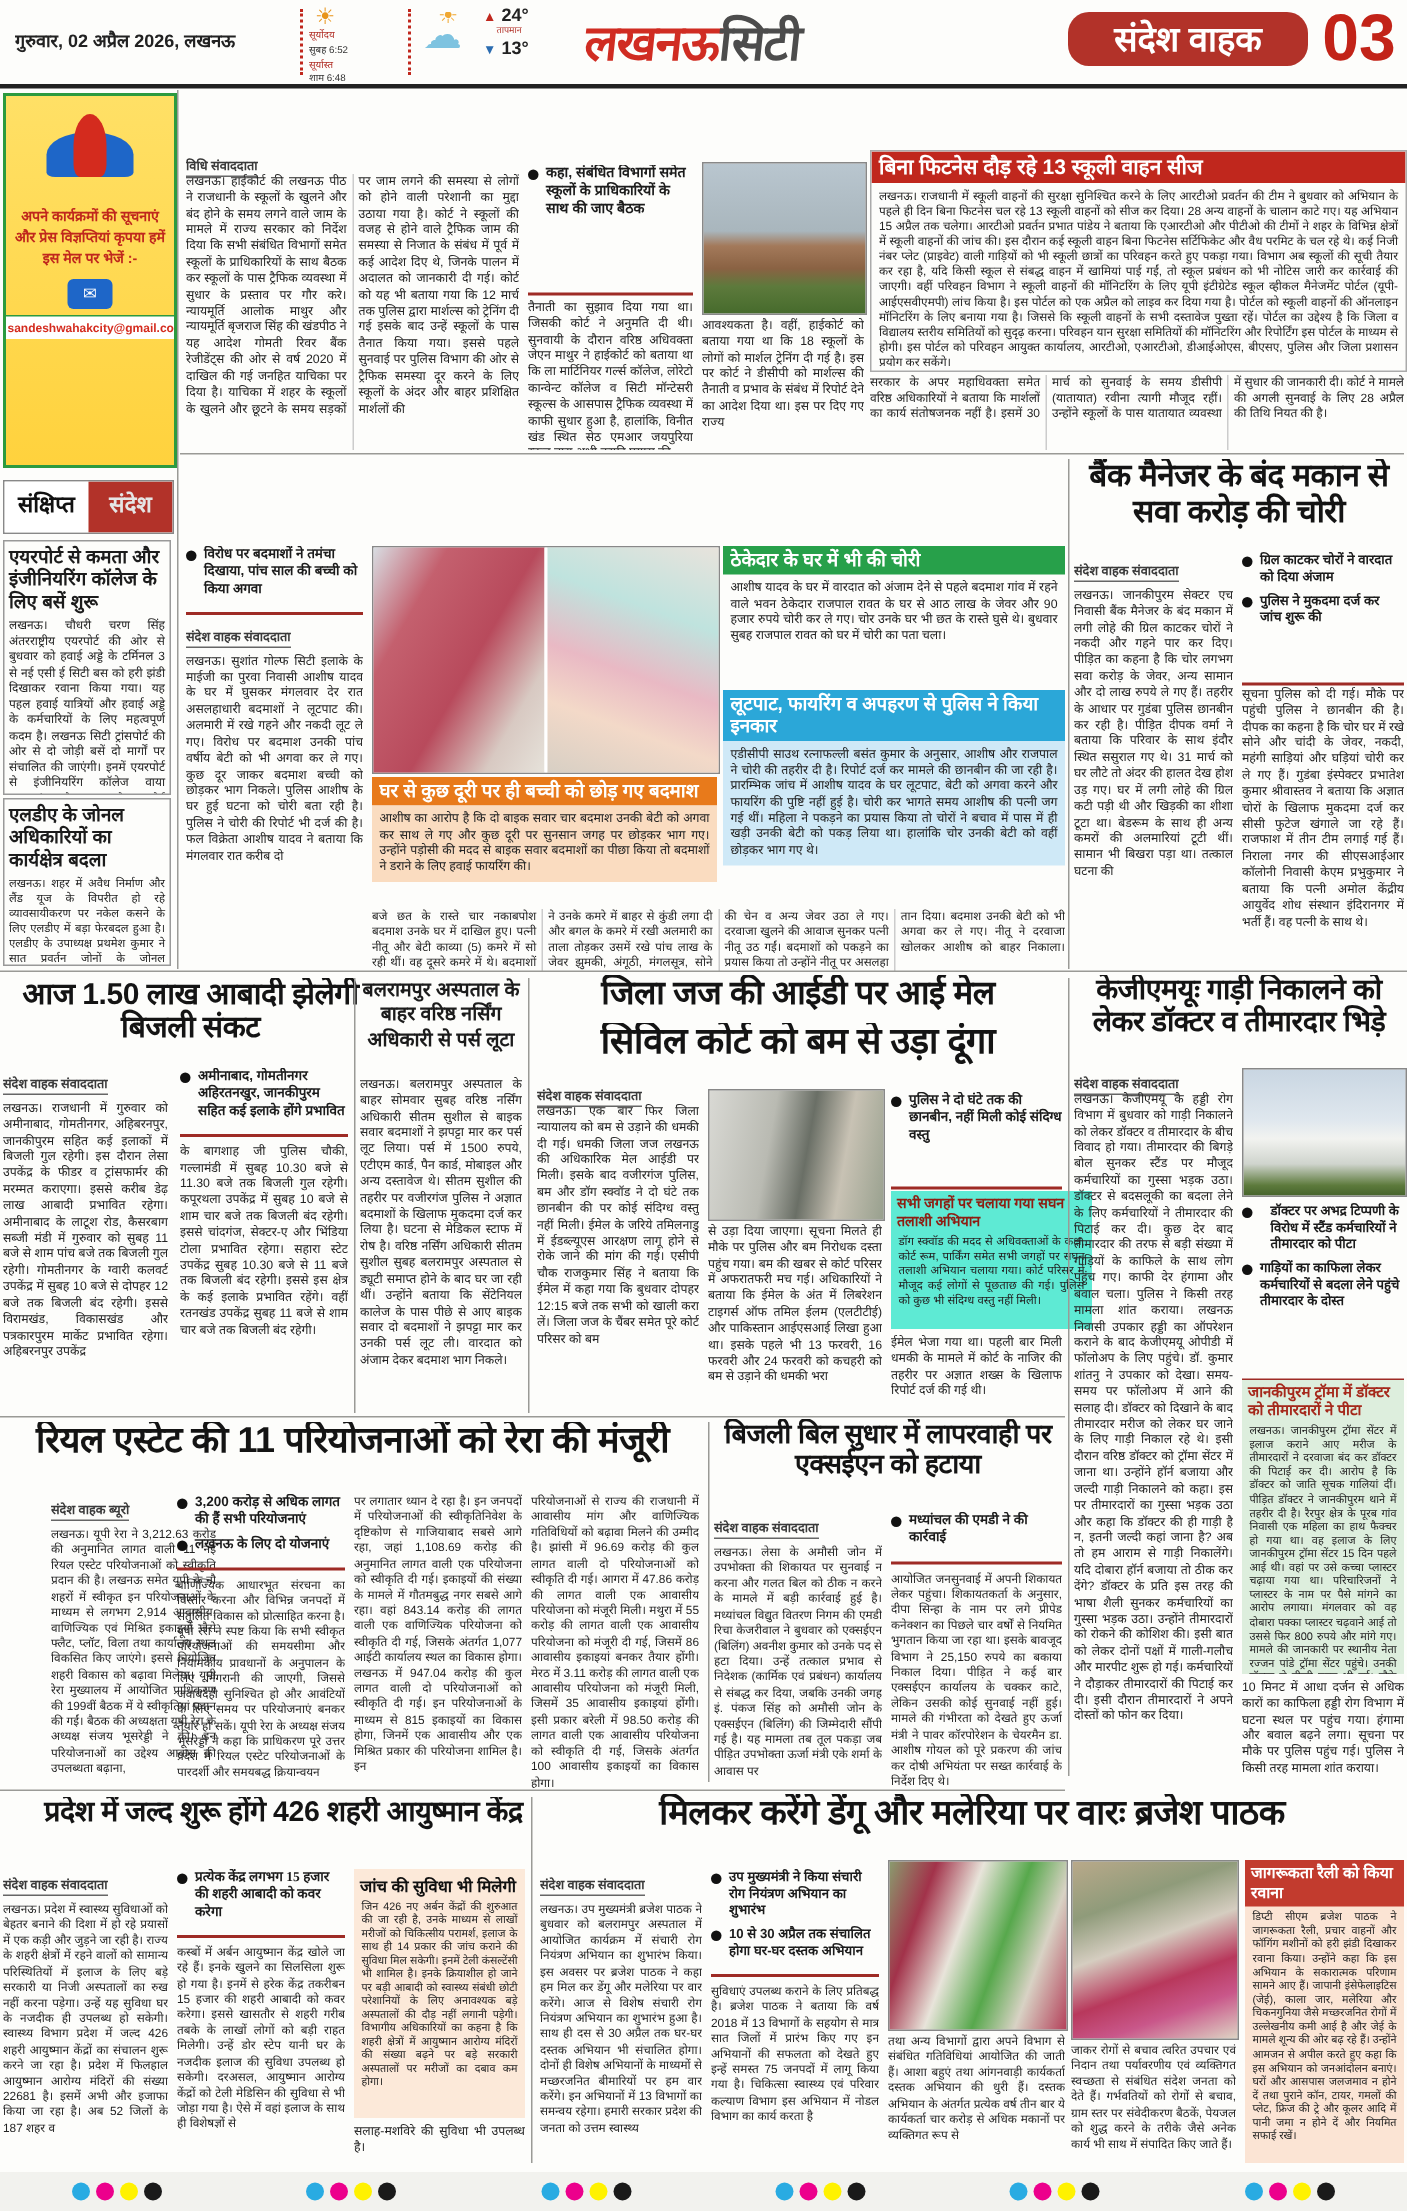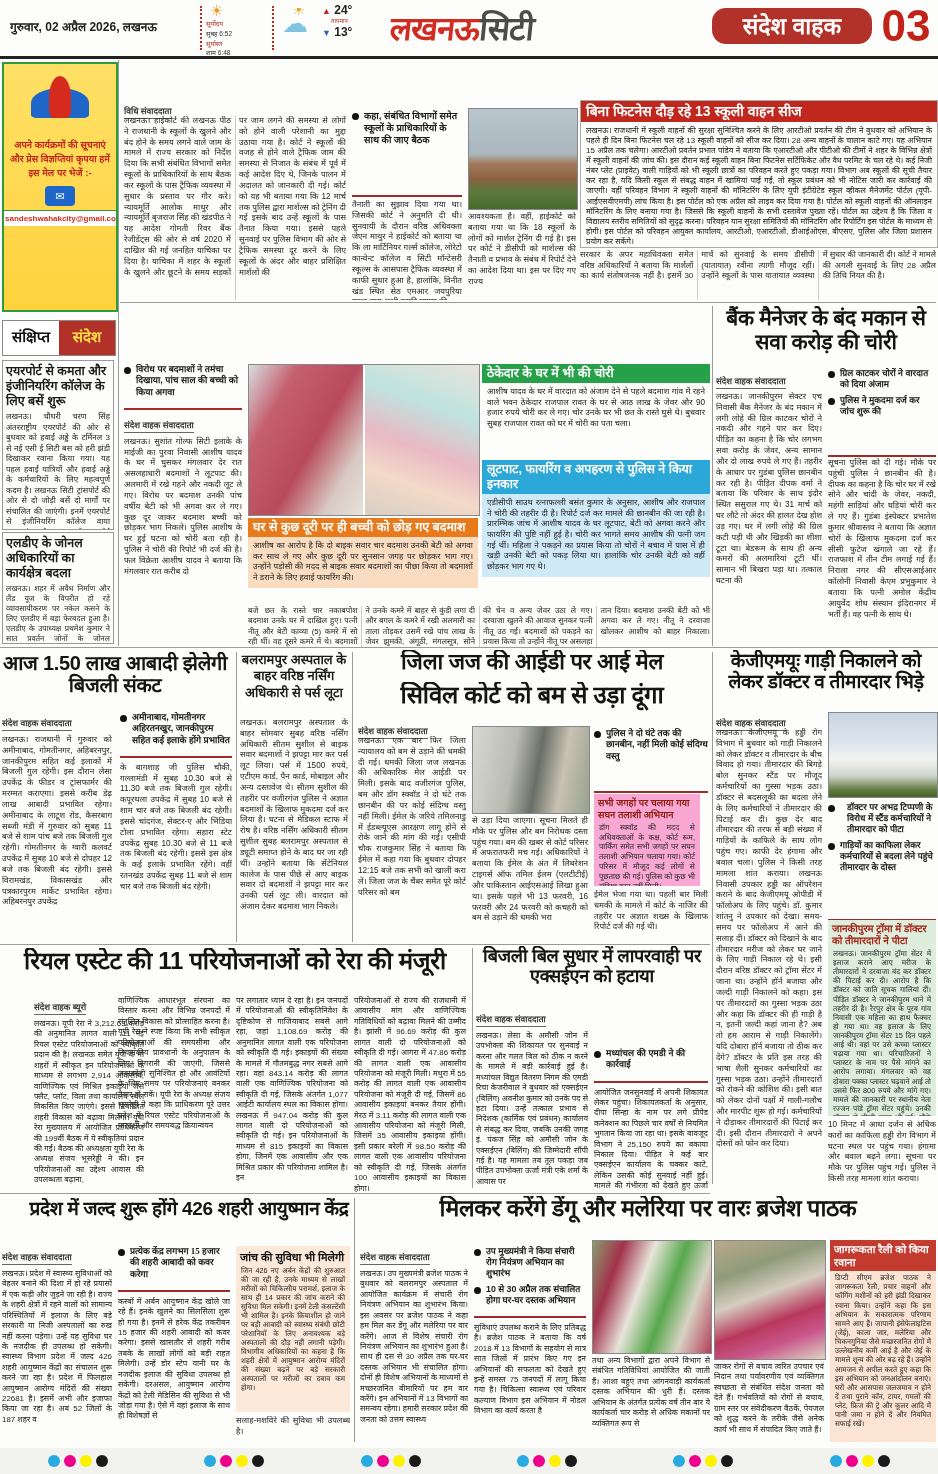--- a/index.html
+++ b/index.html
@@ -59,21 +59,21 @@
       <div style="position:absolute;left:6px;top:18px;width:58px;height:30px;background:radial-gradient(ellipse at center,#1e66c8 0%,#1e66c8 100%);border-radius:50% 50% 10% 10%;"></div>
       <div style="position:absolute;left:24px;top:6px;width:22px;height:42px;background:#d42b1e;border-radius:50% 50% 20% 20%;"></div>
     </div>
     <div style="font-size:9.5px;font-weight:bold;color:#c0271d;padding:2px 6px;line-height:1.45;">अपने कार्यक्रमों की सूचनाएं और प्रेस विज्ञप्तियां कृपया हमें इस मेल पर भेजें :-</div>
     <div style="margin:5px auto 4px;width:30px;height:20px;background:#1e66c8;border-radius:4px;color:#fff;font-size:11px;line-height:20px;">✉</div>
     <div style="background:#fff;color:#d42b1e;font-size:8px;font-weight:bold;padding:3px 1px;border-top:1px solid #2c9a3f;">sandeshwahakcity@gmail.com</div>
   </div>
 
   <div class="abs" style="left:2px;top:320px;width:112px;height:34px;border:1px solid #888;display:flex;">
     <div style="flex:1;font-size:15px;font-weight:bold;color:#111;text-align:center;line-height:32px;background:#fff;">संक्षिप्त</div>
-    <div style="flex:1;font-size:15px;font-weight:bold;color:#fde047;text-align:center;line-height:32px;background:#b23229;">संदेश</div>
+    <div style="flex:1;font-size:15px;font-weight:bold;color:#e5e5e5;text-align:center;line-height:32px;background:#b23229;">संदेश</div>
   </div>
 
   <div class="abs" style="left:2px;top:360px;width:112px;height:170px;border:1px solid #999;padding:3px;box-sizing:border-box;">
     <div style="font-size:12.5px;font-weight:bold;line-height:1.2;margin-bottom:3px;">एयरपोर्ट से कमता और इंजीनियरिंग कॉलेज के लिए बसें शुरू</div>
     <div class="body" style="font-size:8px;">लखनऊ। चौधरी चरण सिंह अंतरराष्ट्रीय एयरपोर्ट की ओर से बुधवार को हवाई अड्डे के टर्मिनल 3 से नई एसी ई सिटी बस को हरी झंडी दिखाकर रवाना किया गया। यह पहल हवाई यात्रियों और हवाई अड्डे के कर्मचारियों के लिए महत्वपूर्ण कदम है। लखनऊ सिटी ट्रांसपोर्ट की ओर से दो जोड़ी बसें दो मार्गों पर संचालित की जाएंगी। इनमें एयरपोर्ट से इंजीनियरिंग कॉलेज वाया हजरतगंज और कमता से एयरपोर्ट वाया ट्रांसपोर्टनगर के बीच चलेगी। सिटी ट्रांसपोर्ट के एमडी अमर नाथ सहाय, मुख्य हवाई अड्डा अधिकारी दर्शन सिंह की मौजूदगी ई बस को रवाना किया गया। बसों की सुविधा सुबह सात से शाम सात बजे तक मिलेगी।</div>
   </div>
 
   <div class="abs" style="left:2px;top:532px;width:112px;height:112px;border:1px solid #999;padding:3px;box-sizing:border-box;">
     <div style="font-size:12.5px;font-weight:bold;line-height:1.2;margin-bottom:3px;">एलडीए के जोनल अधिकारियों का कार्यक्षेत्र बदला</div>
     <div class="body" style="font-size:7.6px;">लखनऊ। शहर में अवैध निर्माण और लैंड यूज के विपरीत हो रहे व्यावसायीकरण पर नकेल कसने के लिए एलडीए में बड़ा फेरबदल हुआ है। एलडीए के उपाध्यक्ष प्रथमेश कुमार ने सात प्रवर्तन जोनों के जोनल अधिकारियों के कार्यक्षेत्र में संशोधन किया है। साथ ही उन्हें और अधिक वित्तीय व विधिक शक्तियां प्रदान की हैं। अब जोनल अधिकारी न केवल अवैध निर्माण को रोकने के लिए सीधे जिम्मेदार होंगे, बल्कि निचले स्तर के कर्मचारियों की संलिप्तता मिलने पर उनके खिलाफ दंडात्मक कार्रवाई की सिफारिश भी करेंगे।</div>
@@ -146,21 +146,21 @@
     <div class="bul" style="font-size:8.8px;">
         <span class="dot"></span>
         <span>पुलिस ने मुकदमा दर्ज कर जांच शुरू की</span>
       </div>
   </div>
   <div class="abs body" style="left:716px;top:392px;width:106px;height:254px;font-size:8.2px;">लखनऊ। जानकीपुरम सेक्टर एच निवासी बैंक मैनेजर के बंद मकान में लगी लोहे की ग्रिल काटकर चोरों ने नकदी और गहने पार कर दिए। पीड़ित का कहना है कि चोर लगभग सवा करोड़ के जेवर, अन्य सामान और दो लाख रुपये ले गए हैं। तहरीर के आधार पर गुडंबा पुलिस छानबीन कर रही है। पीड़ित दीपक वर्मा ने बताया कि परिवार के साथ इंदौर स्थित ससुराल गए थे। 31 मार्च को घर लौटे तो अंदर की हालत देख होश उड़ गए। घर में लगी लोहे की ग्रिल कटी पड़ी थी और खिड़की का शीशा टूटा था। बेडरूम के साथ ही अन्य कमरों की अलमारियां टूटी थीं। सामान भी बिखरा पड़ा था। तत्काल घटना की</div>
   <div class="abs body" style="left:828px;top:458px;width:108px;height:188px;font-size:8.2px;">सूचना पुलिस को दी गई। मौके पर पहुंची पुलिस ने छानबीन की है। दीपक का कहना है कि चोर घर में रखे सोने और चांदी के जेवर, नकदी, महंगी साड़ियां और घड़ियां चोरी कर ले गए हैं। गुडंबा इंस्पेक्टर प्रभातेश कुमार श्रीवास्तव ने बताया कि अज्ञात चोरों के खिलाफ मुकदमा दर्ज कर सीसी फुटेज खंगाले जा रहे हैं। राजफाश में तीन टीम लगाई गई हैं। निराला नगर की सीएसआईआर कॉलोनी निवासी केएम प्रभुकुमार ने बताया कि पत्नी अमोल केंद्रीय आयुर्वेद शोध संस्थान इंदिरानगर में भर्ती हैं। वह पत्नी के साथ थे।</div>
 
   <div class="rule" style="left:0;top:647px;width:938px;height:1px;"></div>
 
-  <div class="abs hl" style="left:0;top:652px;width:230px;height:56px;font-size:20px;">आज 1.50 लाख आबादी झेलेगी बिजली संकट</div>
+  <div class="abs hl" style="left:12px;top:652px;width:230px;height:56px;font-size:20px;">आज 1.50 लाख आबादी झेलेगी बिजली संकट</div>
   <div class="abs" style="left:2px;top:712px;width:110px;height:230px;">
     <span class="byline">संदेश वाहक संवाददाता</span>
     <div class="body" style="font-size:8.2px;">लखनऊ। राजधानी में गुरुवार को अमीनाबाद, गोमतीनगर, अहिबरनपुर, जानकीपुरम सहित कई इलाकों में बिजली गुल रहेगी। इस दौरान लेसा उपकेंद्र के फीडर व ट्रांसफार्मर की मरम्मत कराएगा। इससे करीब डेढ़ लाख आबादी प्रभावित रहेगा। अमीनाबाद के लाटूश रोड, कैसरबाग सब्जी मंडी में गुरुवार को सुबह 11 बजे से शाम पांच बजे तक बिजली गुल रहेगी। गोमतीनगर के ग्वारी कलवर्ट उपकेंद्र में सुबह 10 बजे से दोपहर 12 बजे तक बिजली बंद रहेगी। इससे विरामखंड, विकासखंड और पत्रकारपुरम मार्केट प्रभावित रहेगा। अहिबरनपुर उपकेंद्र</div>
   </div>
   <div class="abs" style="left:120px;top:712px;width:112px;height:230px;">
     <div class="bullets" style="margin-bottom:5px;">
       <div class="bul" style="font-size:9px;">
           <span class="dot"></span>
           <span>अमीनाबाद, गोमतीनगर अहिरतनखुर, जानकीपुरम सहित कई इलाके होंगे प्रभावित</span>
         </div>
@@ -178,21 +178,21 @@
   <div class="abs" style="left:358px;top:720px;"><span class="byline">संदेश वाहक संवाददाता</span></div>
   <div class="abs body" style="left:358px;top:736px;width:108px;height:206px;font-size:8.2px;">लखनऊ। एक बार फिर जिला न्यायालय को बम से उड़ाने की धमकी दी गई। धमकी जिला जज लखनऊ की अधिकारिक मेल आईडी पर मिली। इसके बाद वजीरगंज पुलिस, बम और डॉग स्क्वॉड ने दो घंटे तक छानबीन की पर कोई संदिग्ध वस्तु नहीं मिली। ईमेल के जरिये तमिलनाडु में ईडब्ल्यूएस आरक्षण लागू होने से रोके जाने की मांग की गई। एसीपी चौक राजकुमार सिंह ने बताया कि ईमेल में कहा गया कि बुधवार दोपहर 12:15 बजे तक सभी को खाली करा लें। जिला जज के चैंबर समेत पूरे कोर्ट परिसर को बम</div>
   <div class="photo" style="left:472px;top:726px;width:116px;height:86px;background:linear-gradient(100deg,#d9d9d4 0%,#b9bab2 35%,#6a6f66 55%,#c8c2b4 75%,#98a08e 100%);"></div>
   <div class="abs body" style="left:472px;top:816px;width:116px;height:126px;font-size:8.2px;">से उड़ा दिया जाएगा। सूचना मिलते ही मौके पर पुलिस और बम निरोधक दस्ता पहुंच गया। बम की खबर से कोर्ट परिसर में अफरातफरी मच गई। अधिकारियों ने बताया कि ईमेल के अंत में लिबरेशन टाइगर्स ऑफ तमिल ईलम (एलटीटीई) और पाकिस्तान आईएसआई लिखा हुआ था। इसके पहले भी 13 फरवरी, 16 फरवरी और 24 फरवरी को कचहरी को बम से उड़ाने की धमकी भरा</div>
   <div class="abs bullets" style="left:594px;top:728px;width:114px;height:58px;">
     <div class="bul" style="font-size:9px;">
         <span class="dot"></span>
         <span>पुलिस ने दो घंटे तक की छानबीन, नहीं मिली कोई संदिग्ध वस्तु</span>
       </div>
   </div>
-  <div class="abs" style="left:594px;top:794px;width:106px;height:92px;background:#f9a8d4;">
+  <div class="abs" style="left:594px;top:794px;width:134px;height:92px;background:#5eead4;">
     <div style="font-weight:bold;color:#8e1d12;font-size:9.5px;line-height:1.25;padding:3px 4px 0;">सभी जगहों पर चलाया गया सघन तलाशी अभियान</div>
     <div class="boxbody" style="font-size:7.6px;padding-top:2px;">डॉग स्क्वॉड की मदद से अधिवक्ताओं के कक्ष, कोर्ट रूम, पार्किंग समेत सभी जगहों पर सघन तलाशी अभियान चलाया गया। कोर्ट परिसर में मौजूद कई लोगों से पूछताछ की गई। पुलिस को कुछ भी संदिग्ध वस्तु नहीं मिली।</div>
   </div>
   <div class="abs body" style="left:594px;top:890px;width:114px;height:52px;font-size:8.2px;">ईमेल भेजा गया था। पहली बार मिली धमकी के मामले में कोर्ट के नाजिर की तहरीर पर अज्ञात शख्स के खिलाफ रिपोर्ट दर्ज की गई थी।</div>
 
   <div class="rule" style="left:712px;top:652px;width:1px;height:532px;"></div>
   <div class="abs hl" style="left:714px;top:650px;width:224px;height:58px;font-size:19px;">केजीएमयूः गाड़ी निकालने को लेकर डॉक्टर व तीमारदार भिड़े</div>
   <div class="abs" style="left:716px;top:712px;"><span class="byline">संदेश वाहक संवाददाता</span></div>
   <div class="abs body" style="left:716px;top:728px;width:106px;height:456px;font-size:8.2px;">लखनऊ। केजीएमयू के हड्डी रोग विभाग में बुधवार को गाड़ी निकालने को लेकर डॉक्टर व तीमारदार के बीच विवाद हो गया। तीमारदार की बिगड़े बोल सुनकर स्टैंड पर मौजूद कर्मचारियों का गुस्सा भड़क उठा। डॉक्टर से बदसलूकी का बदला लेने के लिए कर्मचारियों ने तीमारदार की पिटाई कर दी। कुछ देर बाद तीमारदार की तरफ से बड़ी संख्या में गाड़ियों के काफिले के साथ लोग पहुंच गए। काफी देर हंगामा और बवाल चला। पुलिस ने किसी तरह मामला शांत कराया। लखनऊ निवासी उपकार हड्डी का ऑपरेशन कराने के बाद केजीएमयू ओपीडी में फॉलोअप के लिए पहुंचे। डॉ. कुमार शांतनु ने उपकार को देखा। समय-समय पर फॉलोअप में आने की सलाह दी। डॉक्टर को दिखाने के बाद तीमारदार मरीज को लेकर घर जाने के लिए गाड़ी निकाल रहे थे। इसी दौरान वरिष्ठ डॉक्टर को ट्रॉमा सेंटर में जाना था। उन्होंने हॉर्न बजाया और जल्दी गाड़ी निकालने को कहा। इस पर तीमारदारों का गुस्सा भड़क उठा और कहा कि डॉक्टर की ही गाड़ी है न, इतनी जल्दी कहां जाना है? अब तो हम आराम से गाड़ी निकालेंगे। यदि दोबारा हॉर्न बजाया तो ठीक कर देंगे? डॉक्टर के प्रति इस तरह की भाषा शैली सुनकर कर्मचारियों का गुस्सा भड़क उठा। उन्होंने तीमारदारों को रोकने की कोशिश की। इसी बात को लेकर दोनों पक्षों में गाली-गलौच और मारपीट शुरू हो गई। कर्मचारियों ने दौड़ाकर तीमारदारों की पिटाई कर दी। इसी दौरान तीमारदारों ने अपने दोस्तों को फोन कर दिया।</div>
   <div class="photo" style="left:828px;top:712px;width:108px;height:84px;background:linear-gradient(#c9d6e2 0%,#dfe7ee 40%,#f2f3f0 55%,#cfd4cd 75%,#5d7a3c 92%,#46642c 100%);"></div>
@@ -213,33 +213,43 @@
   <div class="abs body" style="left:828px;top:1120px;width:108px;height:64px;font-size:8.2px;">10 मिनट में आधा दर्जन से अधिक कारों का काफिला हड्डी रोग विभाग में घटना स्थल पर पहुंच गया। हंगामा और बवाल बढ़ने लगा। सूचना पर मौके पर पुलिस पहुंच गई। पुलिस ने किसी तरह मामला शांत कराया।</div>
 
   <div class="rule" style="left:0;top:944px;width:710px;height:1px;"></div>
 
   <div class="abs hl" style="left:2px;top:948px;width:466px;height:42px;font-size:24px;">रियल एस्टेट की 11 परियोजनाओं को रेरा की मंजूरी</div>
   <div class="abs" style="left:2px;top:996px;width:110px;height:196px;margin-left:32px;">
     <span class="byline">संदेश वाहक ब्यूरो</span>
     <div class="body" style="font-size:7.9px;">लखनऊ। यूपी रेरा ने 3,212.63 करोड़ की अनुमानित लागत वाली 11 नई रियल एस्टेट परियोजनाओं को स्वीकृति प्रदान की है। लखनऊ समेत यूपी के नौ शहरों में स्वीकृत इन परियोजनाओं के माध्यम से लगभग 2,914 आवासीय, वाणिज्यिक एवं मिश्रित इकाइयों जैसे फ्लैट, प्लॉट, विला तथा कार्यालय स्थल विकसित किए जाएंगे। इससे नियोजित शहरी विकास को बढ़ावा मिलेगा। यूपी रेरा मुख्यालय में आयोजित प्राधिकरण की 199वीं बैठक में ये स्वीकृतियां प्रदान की गईं। बैठक की अध्यक्षता यूपी रेरा के अध्यक्ष संजय भूसरेड्डी ने की। इन परियोजनाओं का उद्देश्य आवास की उपलब्धता बढ़ाना,</div>
   </div>
   <div class="abs" style="left:118px;top:996px;width:112px;height:196px;">
+    <div class="bullets" style="margin-bottom:5px;">
+      <div class="bul" style="font-size:9px;">
+          <span class="dot"></span>
+          <span>3,200 करोड़ से अधिक लागत की हैं सभी परियोजनाएं</span>
+        </div>
+      <div class="bul" style="font-size:9px;">
+          <span class="dot"></span>
+          <span>लखनऊ के लिए दो योजनाएं</span>
+        </div>
+    </div>
     <div class="body" style="font-size:7.9px;">वाणिज्यिक आधारभूत संरचना का विस्तार करना और विभिन्न जनपदों में संतुलित विकास को प्रोत्साहित करना है। यूपी रेरा ने स्पष्ट किया कि सभी स्वीकृत परियोजनाओं की समयसीमा और नियामकीय प्रावधानों के अनुपालन के लिए निगरानी की जाएगी, जिससे जवाबदेही सुनिश्चित हो और आवंटियों के लिए समय पर परियोजनाएं बनकर तैयार हो सकें। यूपी रेरा के अध्यक्ष संजय भूसरेड्डी ने कहा कि प्राधिकरण पूरे उत्तर प्रदेश में रियल एस्टेट परियोजनाओं के पारदर्शी और समयबद्ध क्रियान्वयन</div>
   </div>
   <div class="abs body" style="left:236px;top:996px;width:112px;height:196px;font-size:7.9px;">पर लगातार ध्यान दे रहा है। इन जनपदों में परियोजनाओं की स्वीकृतिनिवेश के दृष्टिकोण से गाजियाबाद सबसे आगे रहा, जहां 1,108.69 करोड़ की अनुमानित लागत वाली एक परियोजना को स्वीकृति दी गई। इकाइयों की संख्या के मामले में गौतमबुद्ध नगर सबसे आगे रहा। वहां 843.14 करोड़ की लागत वाली एक वाणिज्यिक परियोजना को स्वीकृति दी गई, जिसके अंतर्गत 1,077 आईटी कार्यालय स्थल का विकास होगा। लखनऊ में 947.04 करोड़ की कुल लागत वाली दो परियोजनाओं को स्वीकृति दी गई। इन परियोजनाओं के माध्यम से 815 इकाइयों का विकास होगा, जिनमें एक आवासीय और एक मिश्रित प्रकार की परियोजना शामिल है। इन</div>
   <div class="abs body" style="left:354px;top:996px;width:112px;height:196px;font-size:7.9px;">परियोजनाओं से राज्य की राजधानी में आवासीय मांग और वाणिज्यिक गतिविधियों को बढ़ावा मिलने की उम्मीद है। झांसी में 96.69 करोड़ की कुल लागत वाली दो परियोजनाओं को स्वीकृति दी गई। आगरा में 47.86 करोड़ की लागत वाली एक आवासीय परियोजना को मंजूरी मिली। मथुरा में 55 करोड़ की लागत वाली एक आवासीय परियोजना को मंजूरी दी गई, जिसमें 86 आवासीय इकाइयां बनकर तैयार होंगी। मेरठ में 3.11 करोड़ की लागत वाली एक आवासीय परियोजना को मंजूरी मिली, जिसमें 35 आवासीय इकाइयां होंगी। इसी प्रकार बरेली में 98.50 करोड़ की लागत वाली एक आवासीय परियोजना को स्वीकृति दी गई, जिसके अंतर्गत 100 आवासीय इकाइयों का विकास होगा।</div>
 
   <div class="rule" style="left:472px;top:948px;width:1px;height:240px;"></div>
   <div class="abs hl" style="left:476px;top:946px;width:232px;height:56px;font-size:18px;">बिजली बिल सुधार में लापरवाही पर एक्सईएन को हटाया</div>
   <div class="abs" style="left:476px;top:1008px;width:112px;height:184px;">
     <span class="byline">संदेश वाहक संवाददाता</span>
     <div class="body" style="font-size:7.9px;">लखनऊ। लेसा के अमौसी जोन में उपभोक्ता की शिकायत पर सुनवाई न करना और गलत बिल को ठीक न करने के मामले में बड़ी कार्रवाई हुई है। मध्यांचल विद्युत वितरण निगम की एमडी रिचा केजरीवाल ने बुधवार को एक्सईएन (बिलिंग) अवनीश कुमार को उनके पद से हटा दिया। उन्हें तत्काल प्रभाव से निदेशक (कार्मिक एवं प्रबंधन) कार्यालय से संबद्ध कर दिया, जबकि उनकी जगह इं. पंकज सिंह को अमौसी जोन के एक्सईएन (बिलिंग) की जिम्मेदारी सौंपी गई है। यह मामला तब तूल पकड़ा जब पीड़ित उपभोक्ता ऊर्जा मंत्री एके शर्मा के आवास पर</div>
   </div>
   <div class="abs" style="left:594px;top:1008px;width:114px;height:184px;">
-    <div class="bullets" style="margin-bottom:5px;margin-top:40px;">
+    <div class="bullets" style="margin-bottom:5px;">
       <div class="bul" style="font-size:9px;">
           <span class="dot"></span>
           <span>मध्यांचल की एमडी ने की कार्रवाई</span>
         </div>
     </div>
     <div class="body" style="font-size:7.9px;">आयोजित जनसुनवाई में अपनी शिकायत लेकर पहुंचा। शिकायतकर्ता के अनुसार, दीपा सिन्हा के नाम पर लगे प्रीपेड कनेक्शन का पिछले चार वर्षों से नियमित भुगतान किया जा रहा था। इसके बावजूद विभाग ने 25,150 रुपये का बकाया निकाल दिया। पीड़ित ने कई बार एक्सईएन कार्यालय के चक्कर काटे, लेकिन उसकी कोई सुनवाई नहीं हुई। मामले की गंभीरता को देखते हुए ऊर्जा मंत्री ने पावर कॉरपोरेशन के चेयरमैन डा. आशीष गोयल को पूरे प्रकरण की जांच कर दोषी अभियंता पर सख्त कार्रवाई के निर्देश दिए थे।</div>
   </div>
 
   <div class="rule" style="left:0;top:1193px;width:710px;height:1px;"></div>
 

